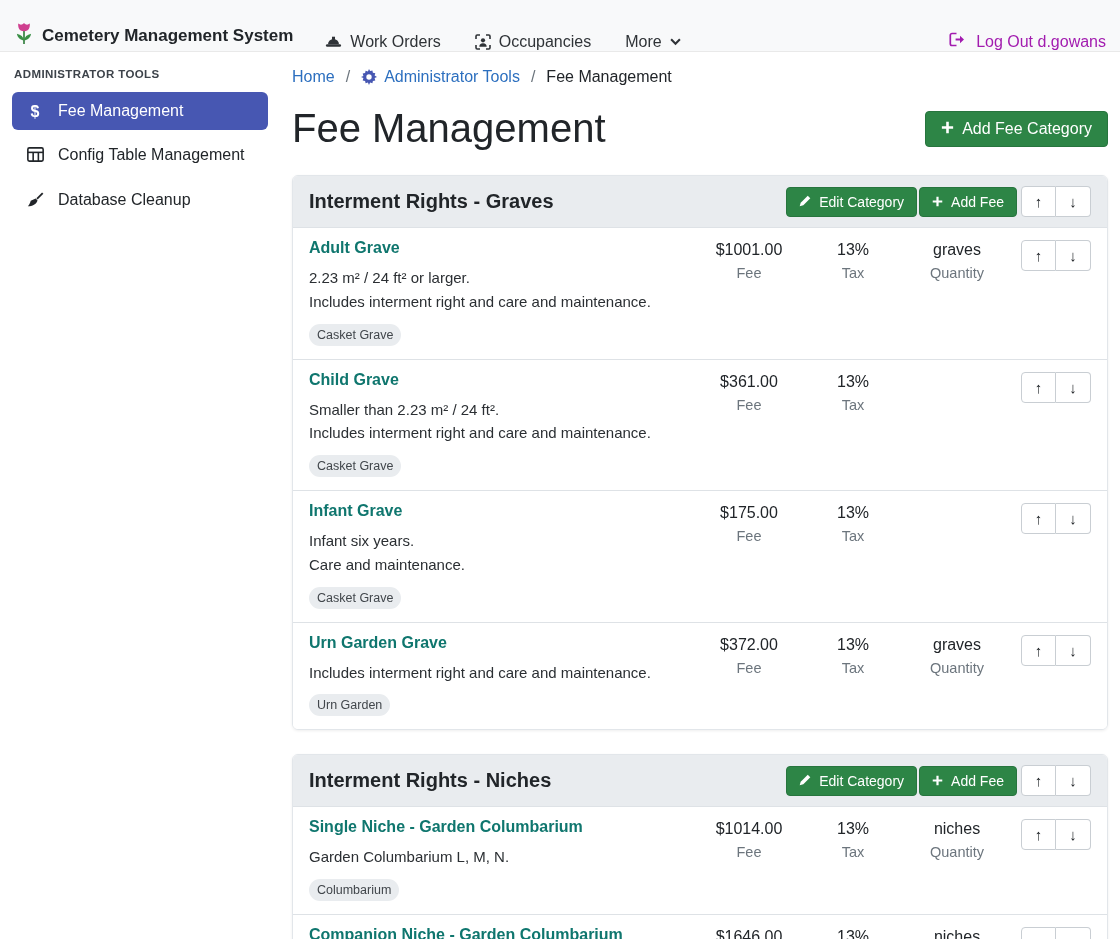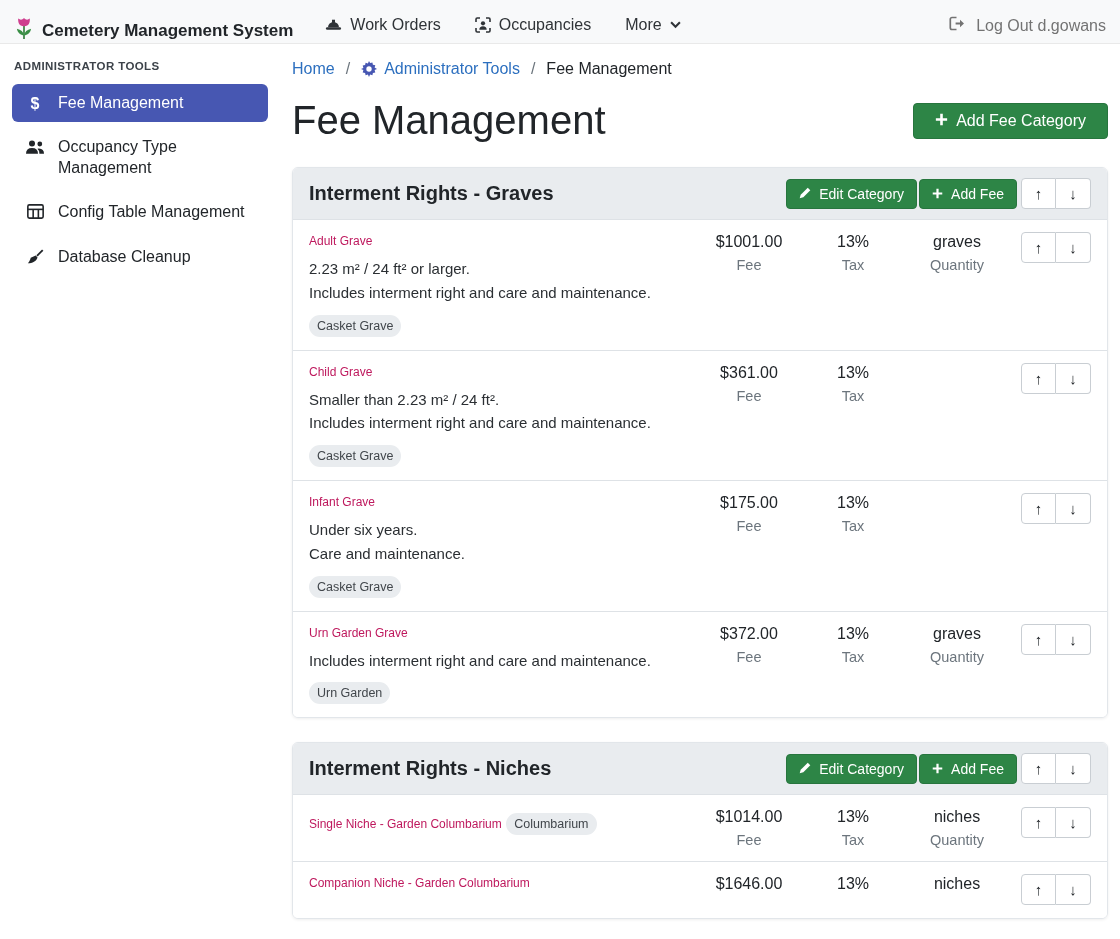--- a/index.html
+++ b/index.html
@@ -3,28 +3,28 @@
 <meta charset="utf-8">
 <style>
   * { box-sizing: border-box; margin: 0; padding: 0; }
   html,body { width:1120px; height:939px; overflow:hidden; }
   body {
     font-family: "Liberation Sans", "DejaVu Sans", sans-serif;
     background:#fff; color:#212529; font-size:16px;
   }
   
   .navbar {
-    height:44px; background:#f8f9fa; border-bottom:1px solid #e9e9e9;
-    display:flex; align-items:flex-start; padding:16px 14px;
+    height:52px; background:#f8f9fa; border-bottom:1px solid #e9e9e9;
+    display:flex; align-items:flex-end; padding:0 14px;
   }
   .brand { display:flex; align-items:center; gap:8px; font-weight:700; font-size:17px; cursor:pointer; }
   .nav-links { display:flex; align-items:center; gap:34px; margin-left:32px; }
   .nav-link { display:flex; align-items:center; gap:8px; color:#2f3337; cursor:pointer; }
   .nav-link svg { display:block; }
-  .logout { margin-left:auto; display:flex; align-items:center; gap:9px; color:#737373; cursor:pointer; }
+  .logout { margin-left:auto; display:flex; align-items:center; gap:9px; color:#a21caf; cursor:pointer; }
   
   .layout { display:flex; height:887px; }
   .sidebar { width:280px; padding:16px 12px 0 12px; flex:none; }
   .sidebar-title { font-size:11.5px; font-weight:700; letter-spacing:.4px; color:#3d434a; margin:0 0 12px 2px; }
   .side-item {
     display:flex; align-items:flex-start; gap:12px; padding:9px 12px; border-radius:6px;
     margin-bottom:6px; color:#212529; cursor:pointer; line-height:1.28;
   }
   .side-item .s-icon { width:22px; flex:none; display:flex; justify-content:center; margin-top:2px; }
   .side-item.active { background:#4757b2; color:#fff; }
@@ -33,36 +33,36 @@
   .main { flex:1; padding:14px 12px 0 12px; }
   .breadcrumb { display:flex; align-items:center; gap:11px; padding:2px 0 10px 0; }
   .breadcrumb a { color:#2c6fbf; text-decoration:none; cursor:pointer; }
   .crumb-sep { color:#6c757d; }
   .crumb-admin { display:flex; align-items:center; gap:7px; }
   .crumb-admin .gear { color:#4757b2; display:flex; }
   .page-head { display:flex; align-items:center; justify-content:space-between; margin:10px 0 24px 0; }
   .page-title { font-size:40px; font-weight:400; color:#212529; }
   .btn { display:inline-flex; align-items:center; gap:8px; border-radius:4px; cursor:pointer; border:1px solid transparent; font-family:inherit; }
   .btn-green { background:#2d8546; border-color:#27753e; color:#fff; }
-  .btn-lg { font-size:16px; padding:8px 21px; }
+  .btn-lg { font-size:16px; padding:8px 15px; }
   .btn-sm { font-size:14px; padding:6px 12px; }
   .btn-group { display:inline-flex; }
   .btn-icon {
     width:35px; height:31px; background:#fff; border:1px solid #c9ced3; color:#212529;
     display:flex; align-items:center; justify-content:center; font-size:15px; cursor:pointer; font-family:inherit;
   }
   .btn-icon:first-child { border-radius:4px 0 0 4px; }
   .btn-icon:last-child { border-radius:0 4px 4px 0; border-left:none; }
   
   .card { border:1px solid #e2e6ea; border-radius:6px; box-shadow:0 1px 3px rgba(0,0,0,.07); margin-bottom:24px; overflow:hidden; }
   .card-head { background:#e9ecef; display:flex; align-items:center; gap:2px; padding:10px 16px; }
   .card-title { flex:1; font-size:20px; font-weight:700; color:#212529; }
   .fee-row { display:flex; align-items:flex-start; padding:11px 16px 13px 16px; border-top:1px solid #dee2e6; background:#fff; }
   .fee-main { flex:1; min-width:0; padding-right:8px; }
-  .fee-name { display:inline-block; font-size:12px; font-weight:400; color:#be185d; text-decoration:none; cursor:pointer; margin-bottom:7px; }
+  .fee-name { display:inline-block; font-size:16px; font-weight:700; color:#0f766e; text-decoration:none; cursor:pointer; margin-bottom:7px; }
   .fee-desc { font-size:15px; color:#2b2f33; margin:5px 0; line-height:1.25; }
   .badge { display:inline-block; background:#e9ecef; color:#41464b; font-size:12.5px; padding:4px 8px; border-radius:11px; margin-top:7px; }
   .col { width:104px; flex:none; text-align:center; padding-top:2px; }
   .col .value { font-size:16px; color:#212529; }
   .col .col-label { font-size:14.5px; color:#6c757d; margin-top:6px; }
   .row-arrows { width:82px; flex:none; display:flex; justify-content:flex-end; padding-top:1px; }
   .head-arrows { margin-left:2px; }
 </style>
 </head>
 <body>
@@ -125,31 +125,20 @@
   <aside class="sidebar">
     <div class="sidebar-title">ADMINISTRATOR TOOLS</div>
 
     <div class="side-item active">
       <span class="s-icon">
           <span class="dollar-glyph">$</span>
         </span>
       <span>Fee Management</span>
     </div>
 
-    <div class="side-item">
-      <span class="s-icon">
-        <svg width="20" height="16" viewBox="0 0 20 16">
-          <circle cx="7" cy="4.6" r="3" fill="currentColor"></circle>
-          <path d="M1 14.8q0-5.8 6-5.8t6 5.8z" fill="currentColor"></path>
-          <circle cx="14.8" cy="5" r="2.4" fill="currentColor"></circle>
-          <path d="M14 9.4q5 .2 5 5.4h-4.6q0-3.5-2-5z" fill="currentColor"></path>
-        </svg>
-      </span>
-      <span>Occupancy Type Management</span>
-    </div>
 
 
     <div class="side-item">
       <span class="s-icon">
         <svg width="17" height="15" viewBox="0 0 16 14">
           <rect x="0.8" y="0.8" width="14.4" height="12.4" rx="1.4" fill="none" stroke="currentColor" stroke-width="1.5"></rect>
           <line x1="0.8" y1="5" x2="15.2" y2="5" stroke="currentColor" stroke-width="1.5"></line>
           <line x1="5.8" y1="5" x2="5.8" y2="13.2" stroke="currentColor" stroke-width="1.5"></line>
           <line x1="10.7" y1="5" x2="10.7" y2="13.2" stroke="currentColor" stroke-width="1.5"></line>
         </svg>
@@ -282,21 +271,21 @@
             <button class="btn-icon">
                 <span>↓</span>
               </button>
           </div>
         </div>
       </div>
 
       <div class="fee-row">
         <div class="fee-main">
           <a class="fee-name">Infant Grave</a>
-          <div class="fee-desc">Under six years.</div>
+          <div class="fee-desc">Infant six years.</div>
           <div class="fee-desc">Care and maintenance.</div>
           <span class="badge">Casket Grave</span>
         </div>
         <div class="col">
           <div class="value">$175.00</div>
           <div class="col-label">Fee</div>
         </div>
         <div class="col">
           <div class="value">13%</div>
           <div class="col-label">Tax</div>
@@ -370,20 +359,21 @@
             </button>
           <button class="btn-icon">
               <span>↓</span>
             </button>
         </div>
       </header>
 
       <div class="fee-row">
         <div class="fee-main">
           <a class="fee-name">Single Niche - Garden Columbarium</a>
+          <div class="fee-desc">Garden Columbarium L, M, N.</div>
           <span class="badge">Columbarium</span>
         </div>
         <div class="col">
           <div class="value">$1014.00</div>
           <div class="col-label">Fee</div>
         </div>
         <div class="col">
           <div class="value">13%</div>
           <div class="col-label">Tax</div>
         </div>

